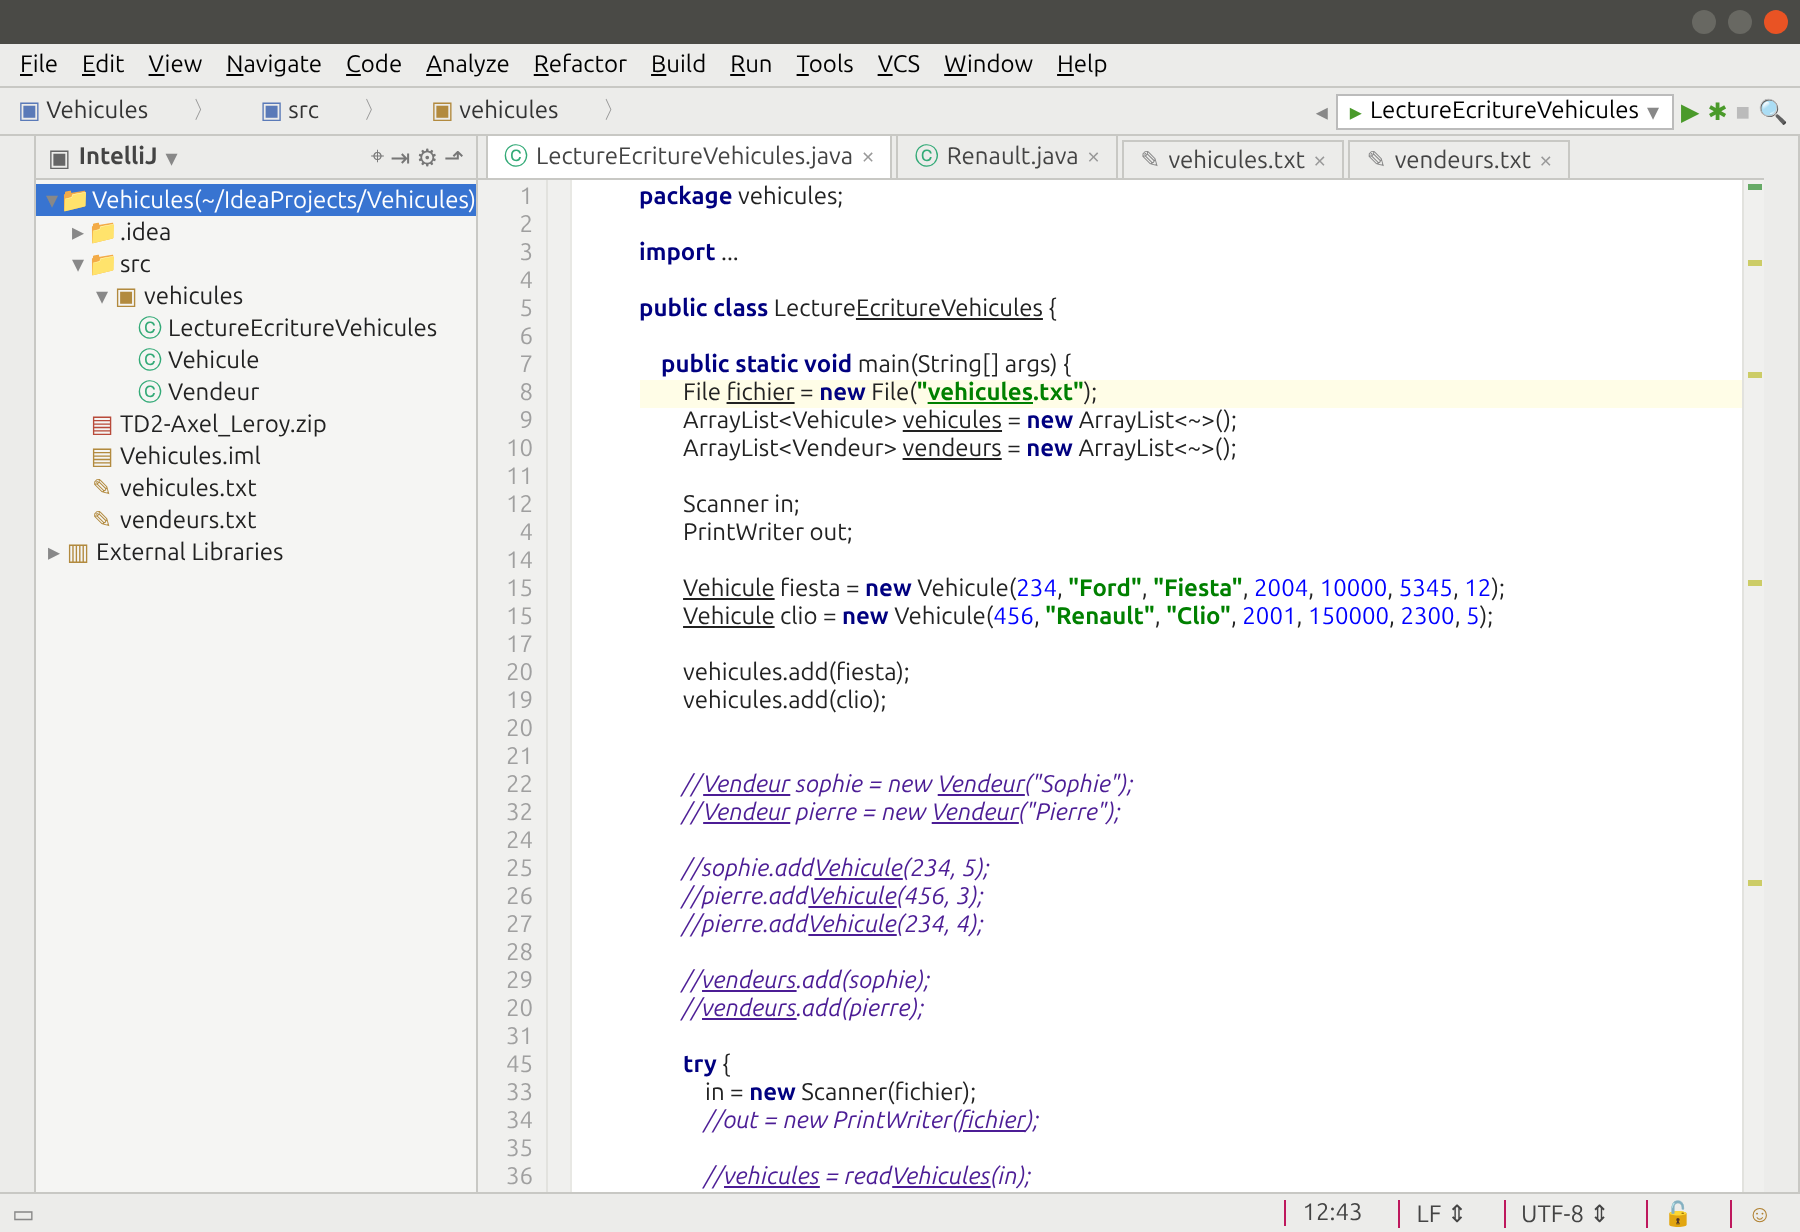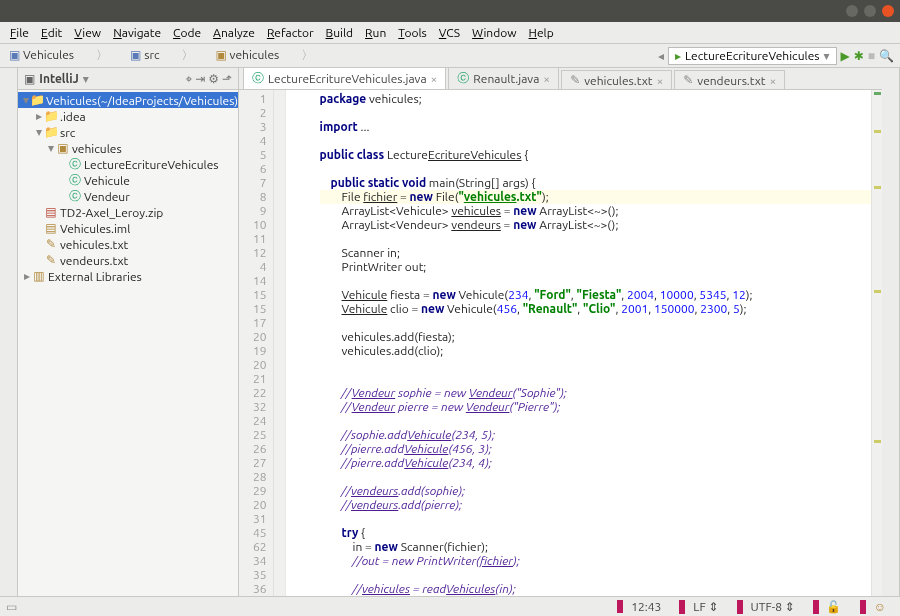--- a/index.html
+++ b/index.html
@@ -65,21 +65,21 @@
 .str { color: #008000; font-weight: bold; }
 .num { color: #0000ff; }
 .cm { color: #4c1d95; font-style: italic; }
 .ul { text-decoration: underline; }
 .errstrip { width: 11px; background: #f0f0ee; border-left: 1px solid #e2e2de; position: relative; }
 .errstrip .m { position: absolute; left: 2px; width: 7px; height: 3px; background: #cccc66; }
 
 
 .status { height: 20px; background: #ececea; border-top: 1px solid #c8c8c4; display: flex; align-items: center; padding: 0 6px; font-size: 11px; color: #444; }
 .status .sright { margin-left: auto; display: flex; align-items: center; gap: 10px; }
-.status .cell { border-left: 6px solid #be185d; padding: 0 8px; }
+.status .cell { border-left: 1px solid #be185d; padding: 0 8px; }
 .lock { color: #888; }
 </style>
 </head>
 <body>
 
 <div class="titlebar">
   <div class="wcontrols">
     <span class="wctl min"></span>
     <span class="wctl max"></span>
     <span class="wctl close"></span>
@@ -256,21 +256,21 @@
           <div class="ln">32</div>
           <div class="ln">24</div>
           <div class="ln">25</div>
           <div class="ln">26</div>
           <div class="ln">27</div>
           <div class="ln">28</div>
           <div class="ln">29</div>
           <div class="ln">20</div>
           <div class="ln">31</div>
           <div class="ln">45</div>
-          <div class="ln">62</div>
+          <div class="ln">33</div>
           <div class="ln">34</div>
           <div class="ln">35</div>
           <div class="ln">36</div>
         </div>
       <div class="foldg"></div>
       <div class="code" id="code"><div class="cl"><span class="kw">package</span> vehicules;</div><div class="cl">&nbsp;</div><div class="cl"><span class="kw">import</span> ...</div><div class="cl">&nbsp;</div><div class="cl"><span class="kw">public class</span> Lecture<span class="ul">EcritureVehicules</span> {</div><div class="cl">&nbsp;</div><div class="cl">    <span class="kw">public static void</span> main(String[] args) {</div><div class="cl hl">        File <span class="ul">fichier</span> = <span class="kw">new</span> File(<span class="str">"<span class="ul">vehicules</span>.txt"</span>);</div><div class="cl">        ArrayList&lt;Vehicule&gt; <span class="ul">vehicules</span> = <span class="kw">new</span> ArrayList&lt;~&gt;();</div><div class="cl">        ArrayList&lt;Vendeur&gt; <span class="ul">vendeurs</span> = <span class="kw">new</span> ArrayList&lt;~&gt;();</div><div class="cl">&nbsp;</div><div class="cl">        Scanner in;</div><div class="cl">        PrintWriter out;</div><div class="cl">&nbsp;</div><div class="cl">        <span class="ul">Vehicule</span> fiesta = <span class="kw">new</span> Vehicule(<span class="num">234</span>, <span class="str">"Ford"</span>, <span class="str">"Fiesta"</span>, <span class="num">2004</span>, <span class="num">10000</span>, <span class="num">5345</span>, <span class="num">12</span>);</div><div class="cl">        <span class="ul">Vehicule</span> clio = <span class="kw">new</span> Vehicule(<span class="num">456</span>, <span class="str">"Renault"</span>, <span class="str">"Clio"</span>, <span class="num">2001</span>, <span class="num">150000</span>, <span class="num">2300</span>, <span class="num">5</span>);</div><div class="cl">&nbsp;</div><div class="cl">        vehicules.add(fiesta);</div><div class="cl">        vehicules.add(clio);</div><div class="cl">&nbsp;</div><div class="cl">&nbsp;</div><div class="cl">        <span class="cm">//<span class="ul">Vendeur</span> sophie = new <span class="ul">Vendeur</span>("Sophie");</span></div><div class="cl">        <span class="cm">//<span class="ul">Vendeur</span> pierre = new <span class="ul">Vendeur</span>("Pierre");</span></div><div class="cl">&nbsp;</div><div class="cl">        <span class="cm">//sophie.add<span class="ul">Vehicule</span>(234, 5);</span></div><div class="cl">        <span class="cm">//pierre.add<span class="ul">Vehicule</span>(456, 3);</span></div><div class="cl">        <span class="cm">//pierre.add<span class="ul">Vehicule</span>(234, 4);</span></div><div class="cl">&nbsp;</div><div class="cl">        <span class="cm">//<span class="ul">vendeurs</span>.add(sophie);</span></div><div class="cl">        <span class="cm">//<span class="ul">vendeurs</span>.add(pierre);</span></div><div class="cl">&nbsp;</div><div class="cl">        <span class="kw">try</span> {</div><div class="cl">            in = <span class="kw">new</span> Scanner(fichier);</div><div class="cl">            <span class="cm">//out = new PrintWriter(<span class="ul">fichier</span>);</span></div><div class="cl">&nbsp;</div><div class="cl">            <span class="cm">//<span class="ul">vehicules</span> = read<span class="ul">Vehicules</span>(in);</span></div></div>
       <div class="errstrip">
         <div class="m" style="top:2px;background:#6a6"></div>
         <div class="m" style="top:40px"></div>
         <div class="m" style="top:96px"></div>

